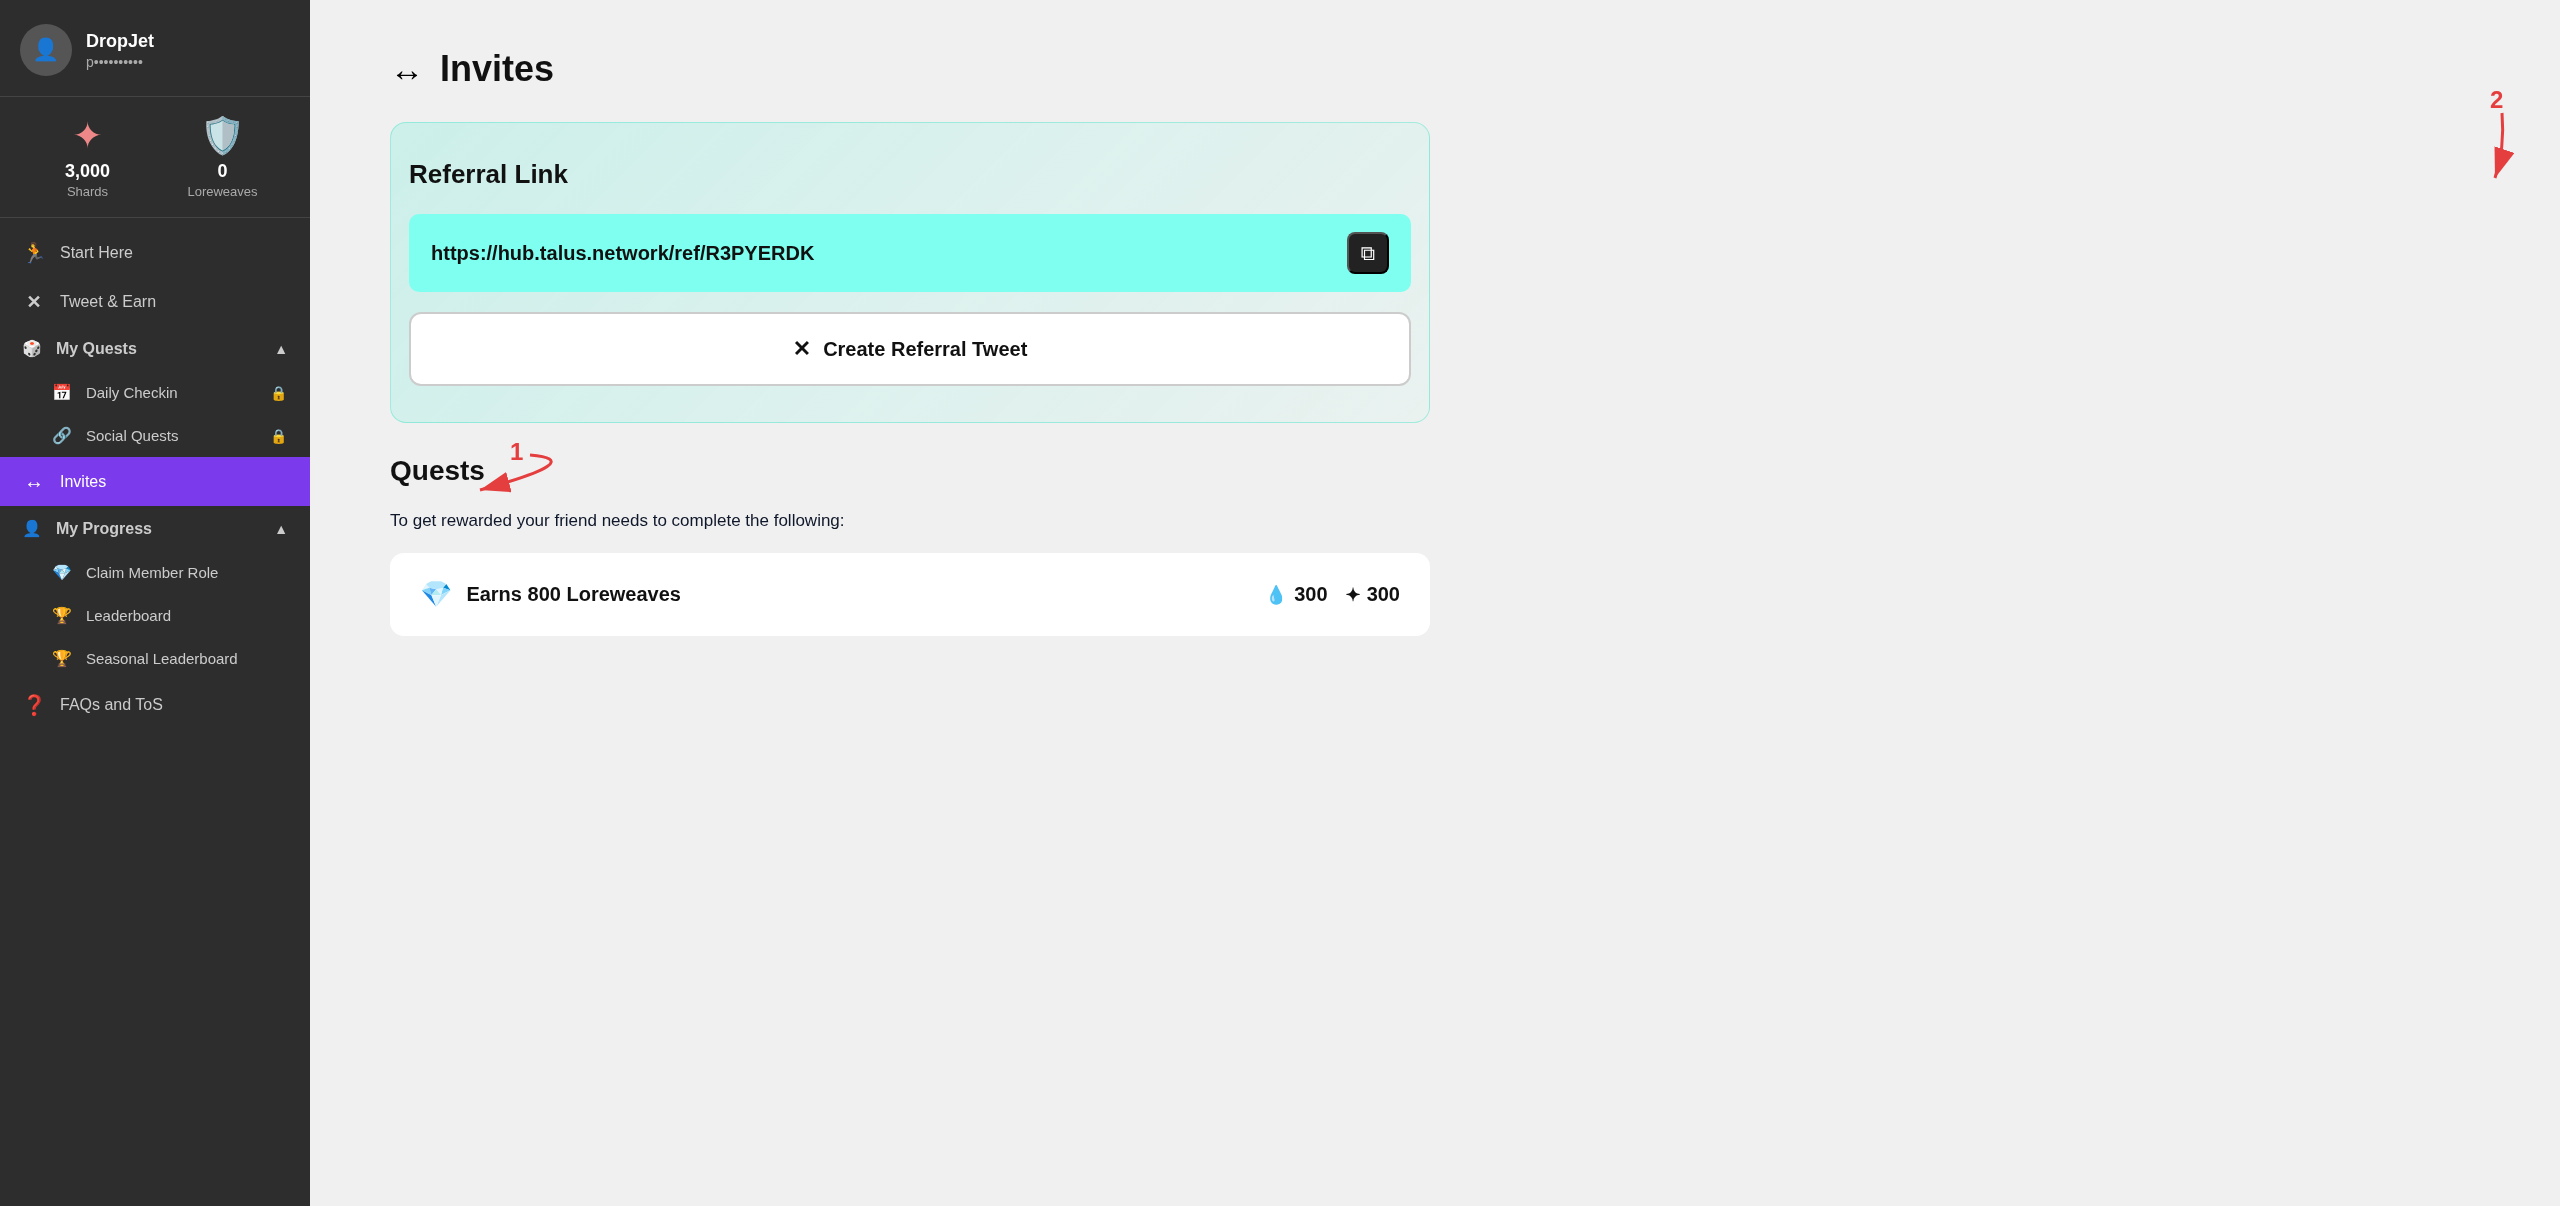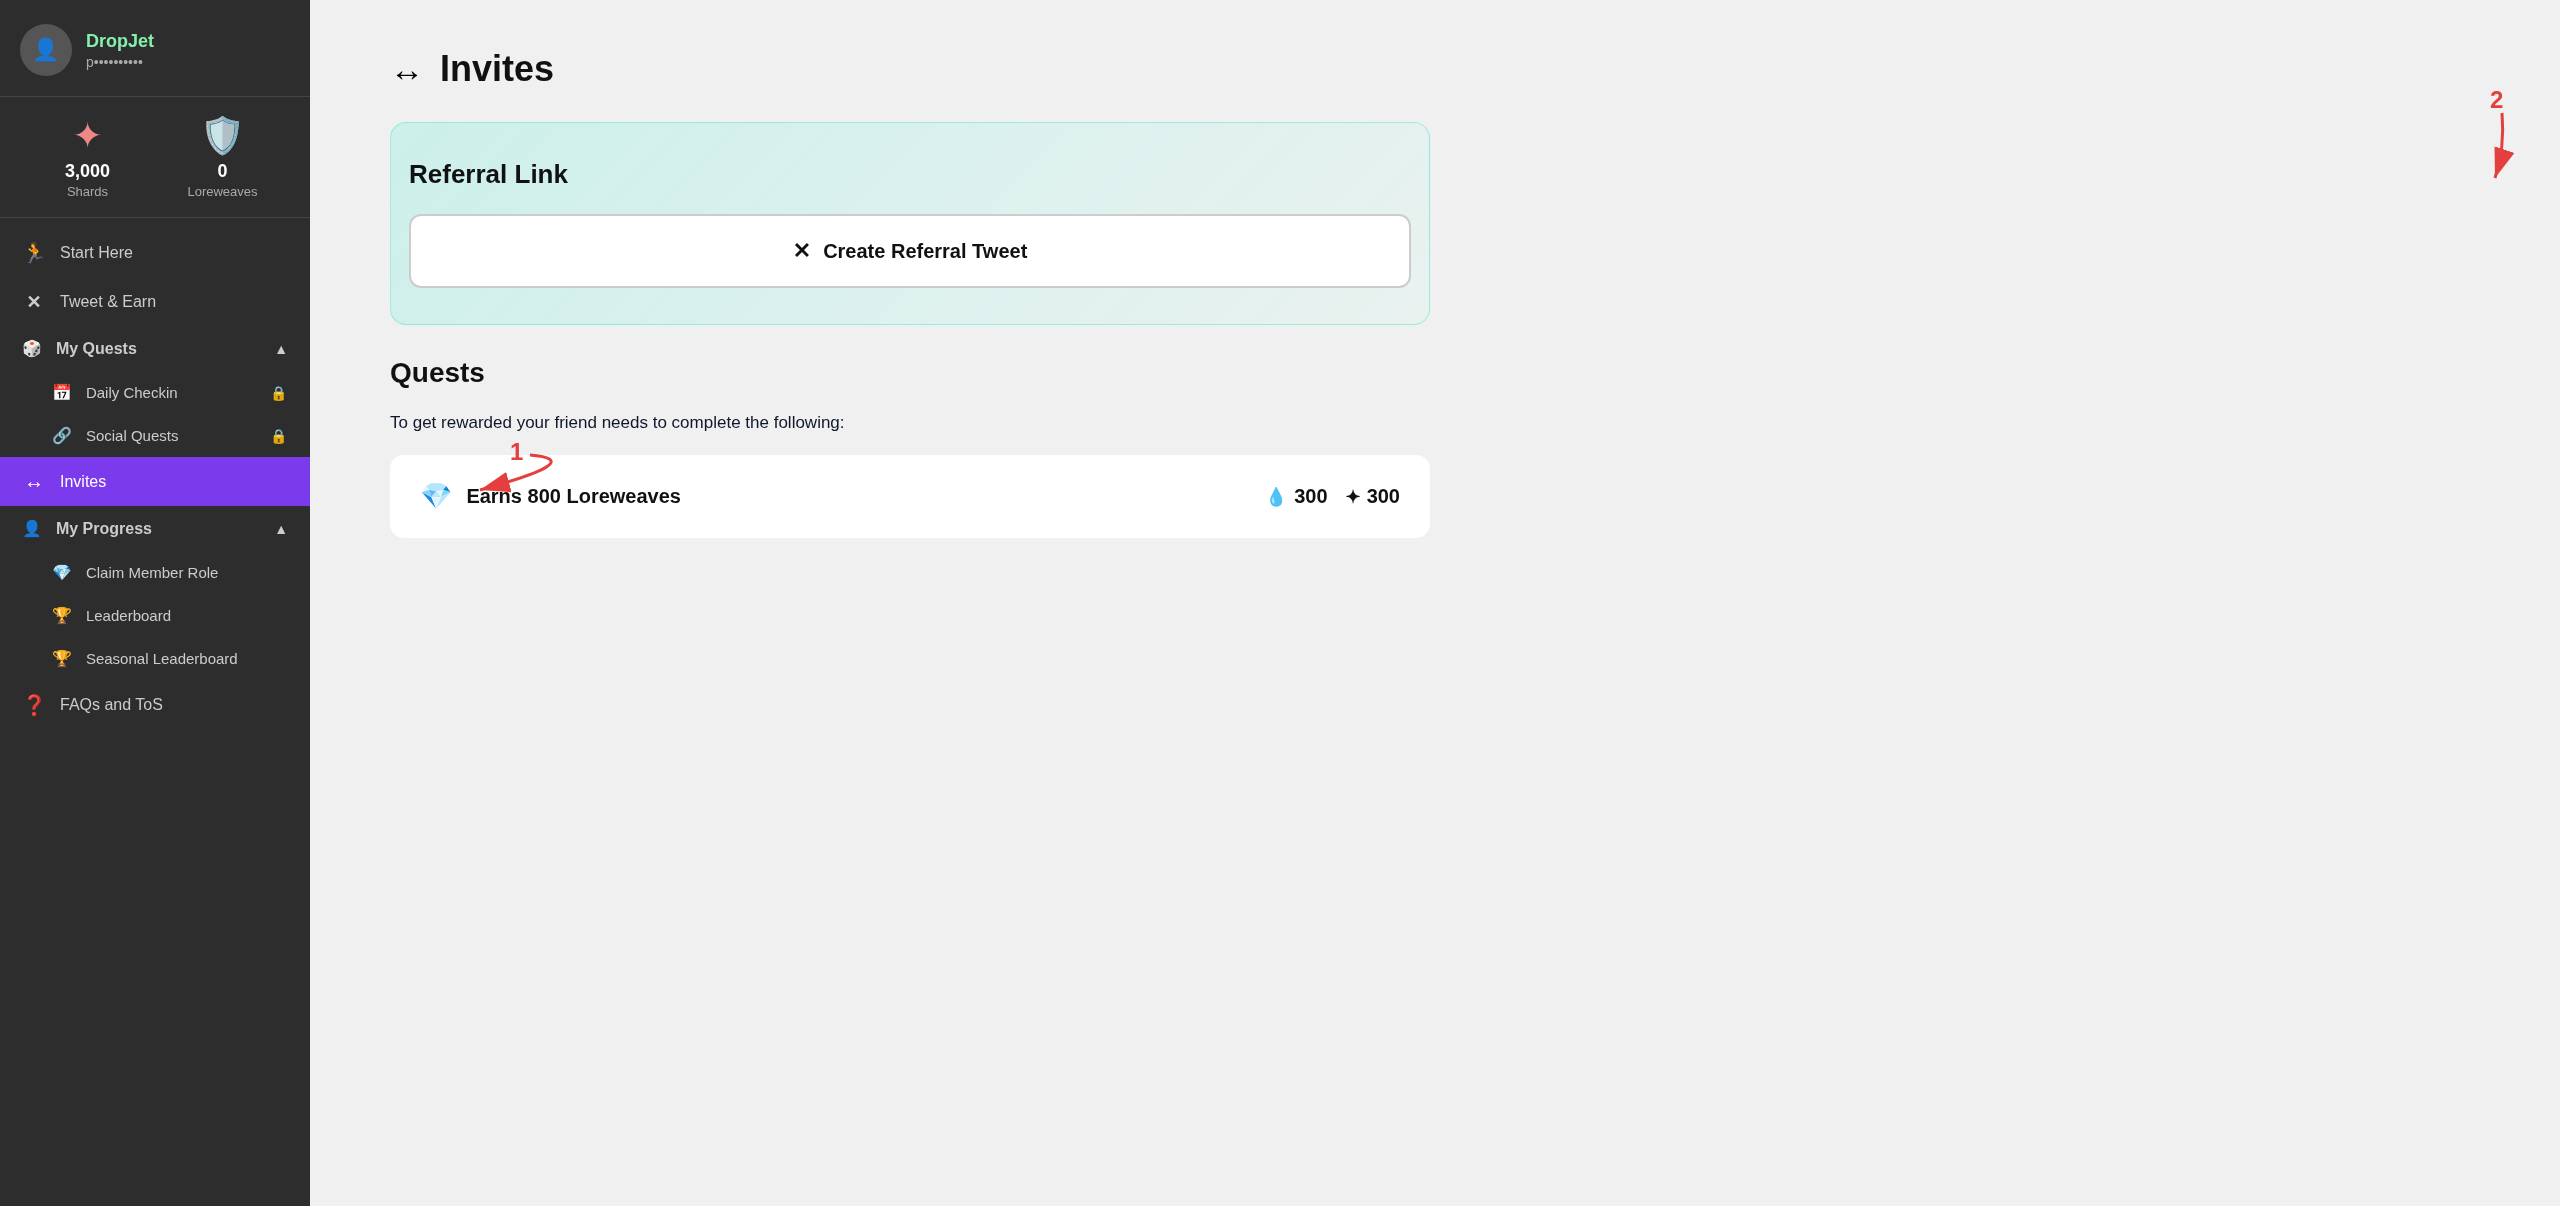--- a/index.html
+++ b/index.html
@@ -32,21 +32,21 @@
       display: flex;
       align-items: center;
       justify-content: center;
       font-size: 22px;
       color: #ccc;
       flex-shrink: 0;
     }
 
     .profile-info .username {
       font-weight: 700;
-      color: #86efac;
+      color: #ffffff;
       font-size: 18px;
     }
 
     .profile-info .handle {
       color: #aaa;
       font-size: 14px;
       margin-top: 2px;
     }
 
     .sidebar-tokens {
@@ -385,20 +385,26 @@
   <div class="main-inner">
 
     <div class="page-title-row">
       <span class="page-title-icon">↔</span>
       <h1 class="page-title">Invites</h1>
     </div>
 
     <div class="card">
       <div class="card-title">Referral Link</div>
 
+      <div class="referral-link-box">
+        <span class="referral-link-text">https://hub.talus.network/ref/R3PYERDK</span>
+        <button class="copy-btn" title="Copy link">
+          <span>⧉</span>
+        </button>
+      </div>
 
       <button class="create-tweet-btn">
         <span style="font-size:22px;font-weight:900;">✕</span>
         <span>Create Referral Tweet</span>
       </button>
     </div>
 
     <div class="quests-section">
       <h2 class="quests-title">Quests</h2>
       <p class="quests-subtitle">To get rewarded your friend needs to complete the following:</p>

